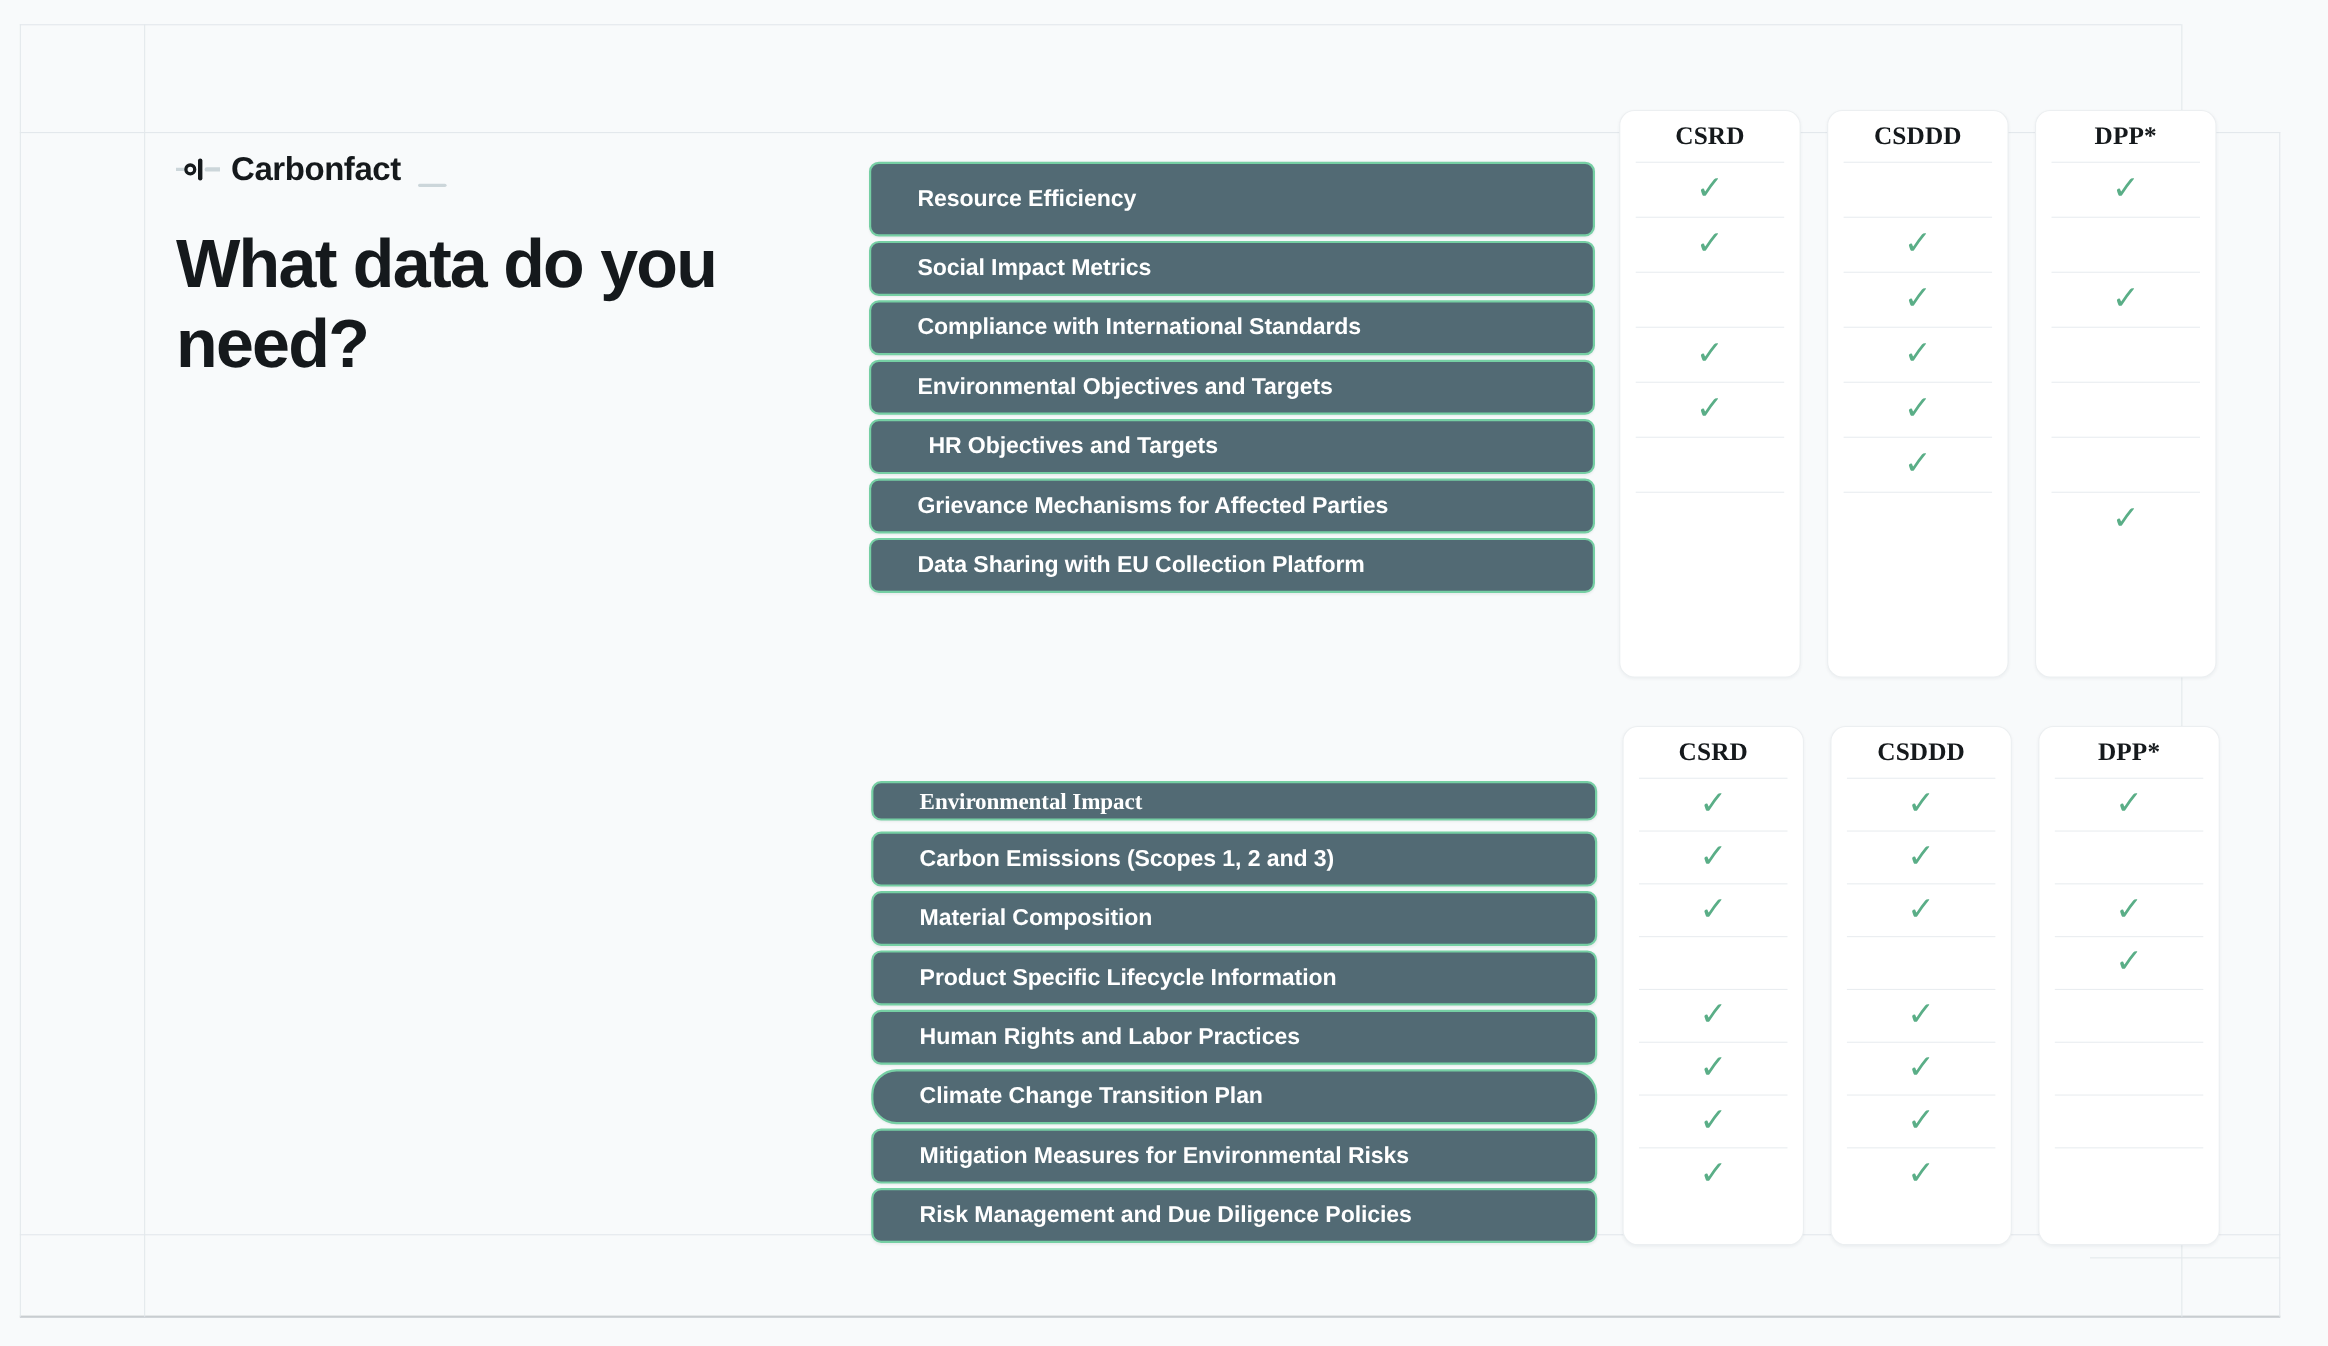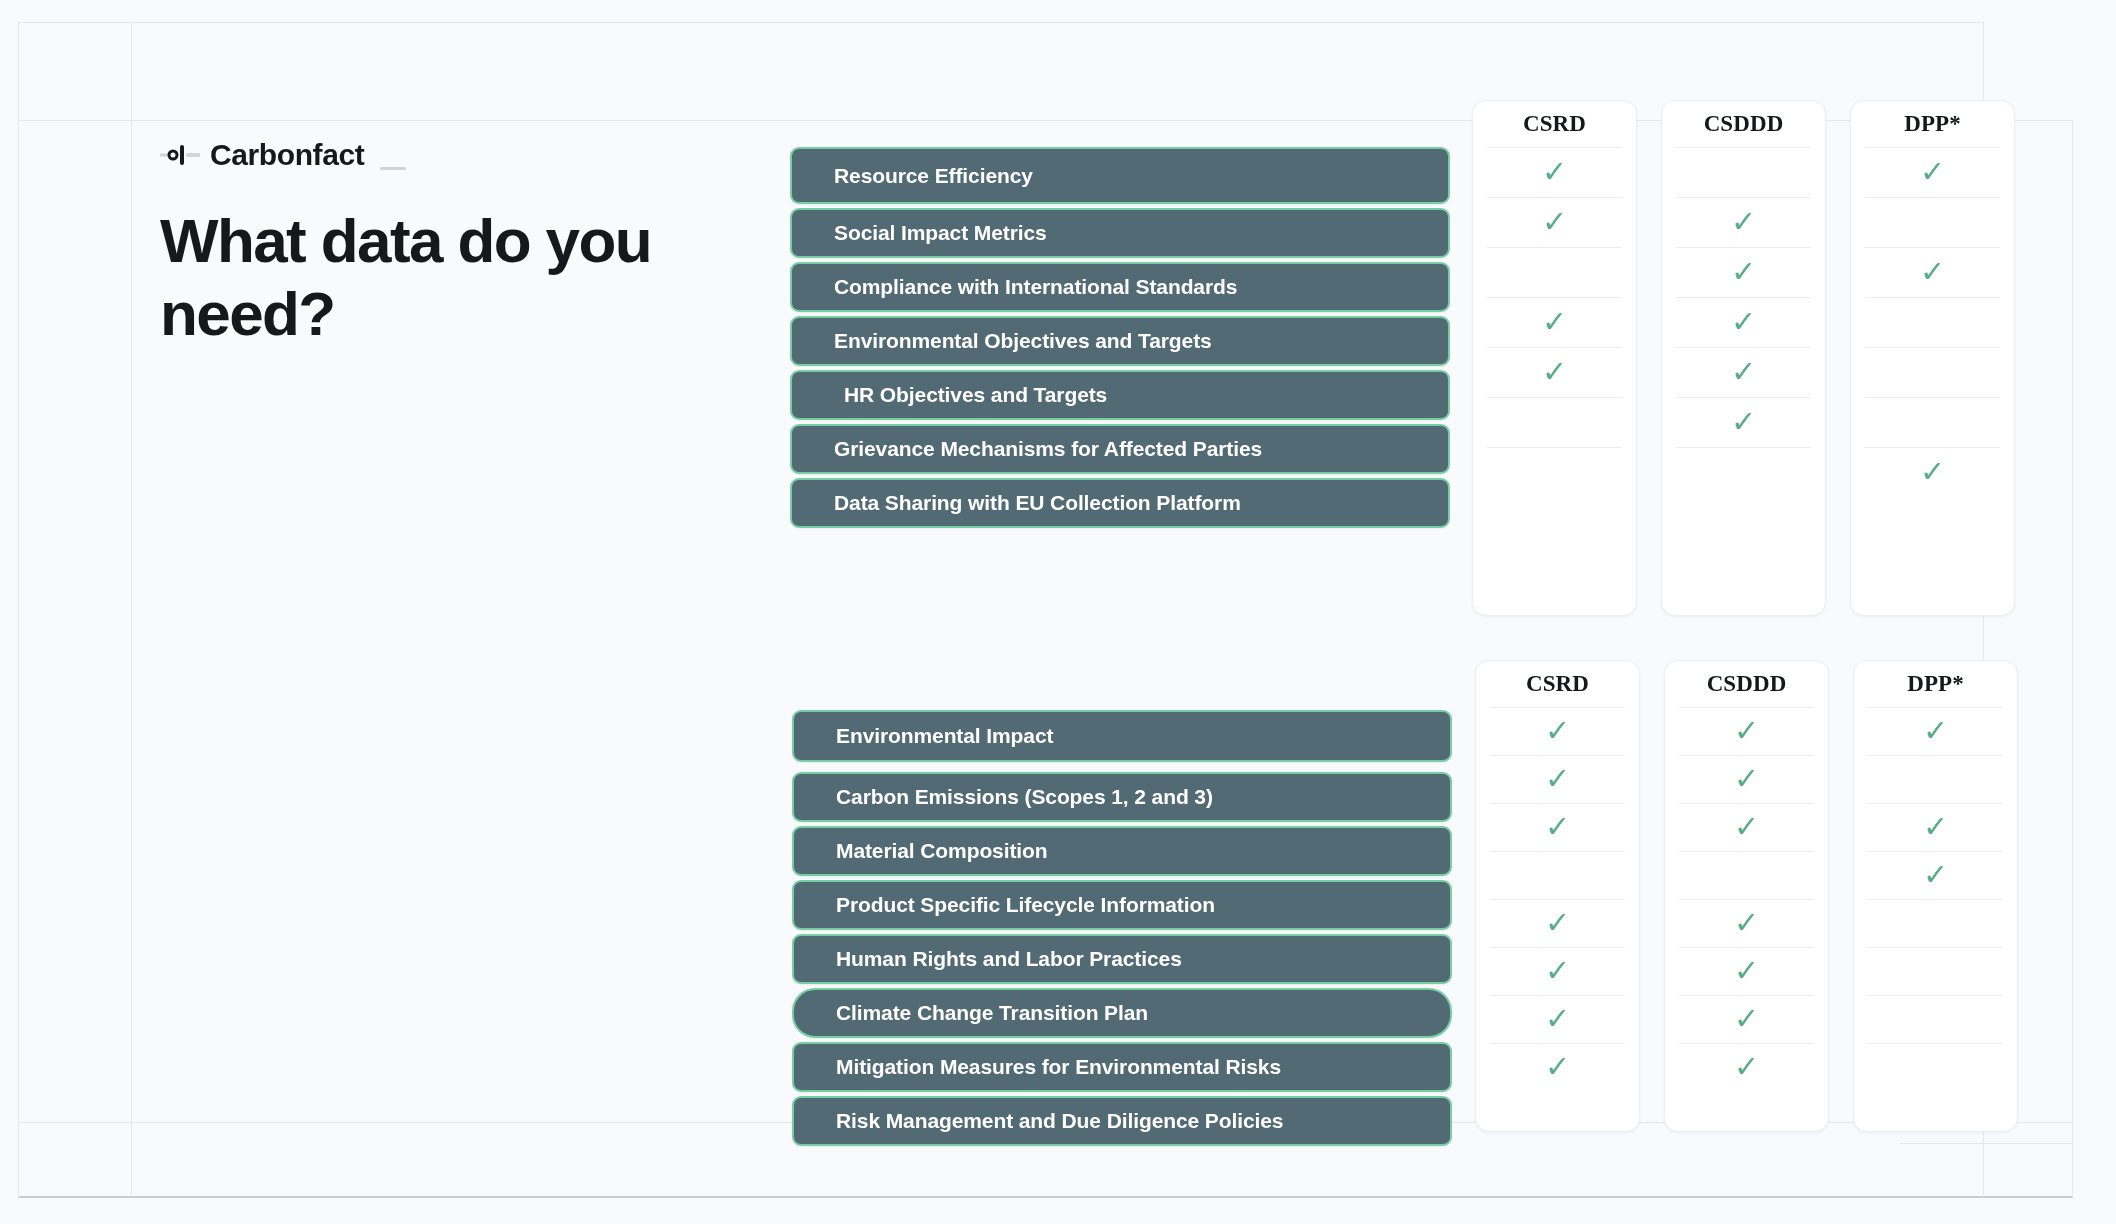--- a/index.html
+++ b/index.html
@@ -176,21 +176,21 @@
       </span>
       <span id="brand-name">Carbonfact</span>
       <span id="brand-tail"></span>
     </div>
     <h1 id="headline">What data do you need?</h1>
   </div>
 
 
   <div id="tables-root">
       <div class="pill-stack" style="left: 790px; top: 147px; width: 660px;">
-        <div class="pill" style="height: 57px;">
+        <div class="pill" style="height: 68px;">
           <span>Resource Efficiency</span>
         </div>
         <div class="pill" style="height: 50px;">
           <span>Social Impact Metrics</span>
         </div>
         <div class="pill" style="height: 50px;">
           <span>Compliance with International Standards</span>
         </div>
         <div class="pill" style="height: 50px;">
           <span>Environmental Objectives and Targets</span>
@@ -277,21 +277,21 @@
           </div>
           <div class="cell" style="height: 49px;">
             <span class="check hidden">✓</span>
           </div>
           <div class="cell" style="height: 49px;">
             <span class="check">✓</span>
           </div>
         </div>
       </div>
       <div class="pill-stack" style="left: 792px; top: 710px; width: 660px;">
-        <div class="pill" style="height: 52px;">
+        <div class="pill" style="height: 36px; font-family: Liberation Serif, serif;">
           <span>Environmental Impact</span>
         </div>
         <div class="pill" style="height: 50px; margin-top: 10px;">
           <span>Carbon Emissions (Scopes 1, 2 and 3)</span>
         </div>
         <div class="pill" style="height: 50px;">
           <span>Material Composition</span>
         </div>
         <div class="pill" style="height: 50px;">
           <span>Product Specific Lifecycle Information</span>

